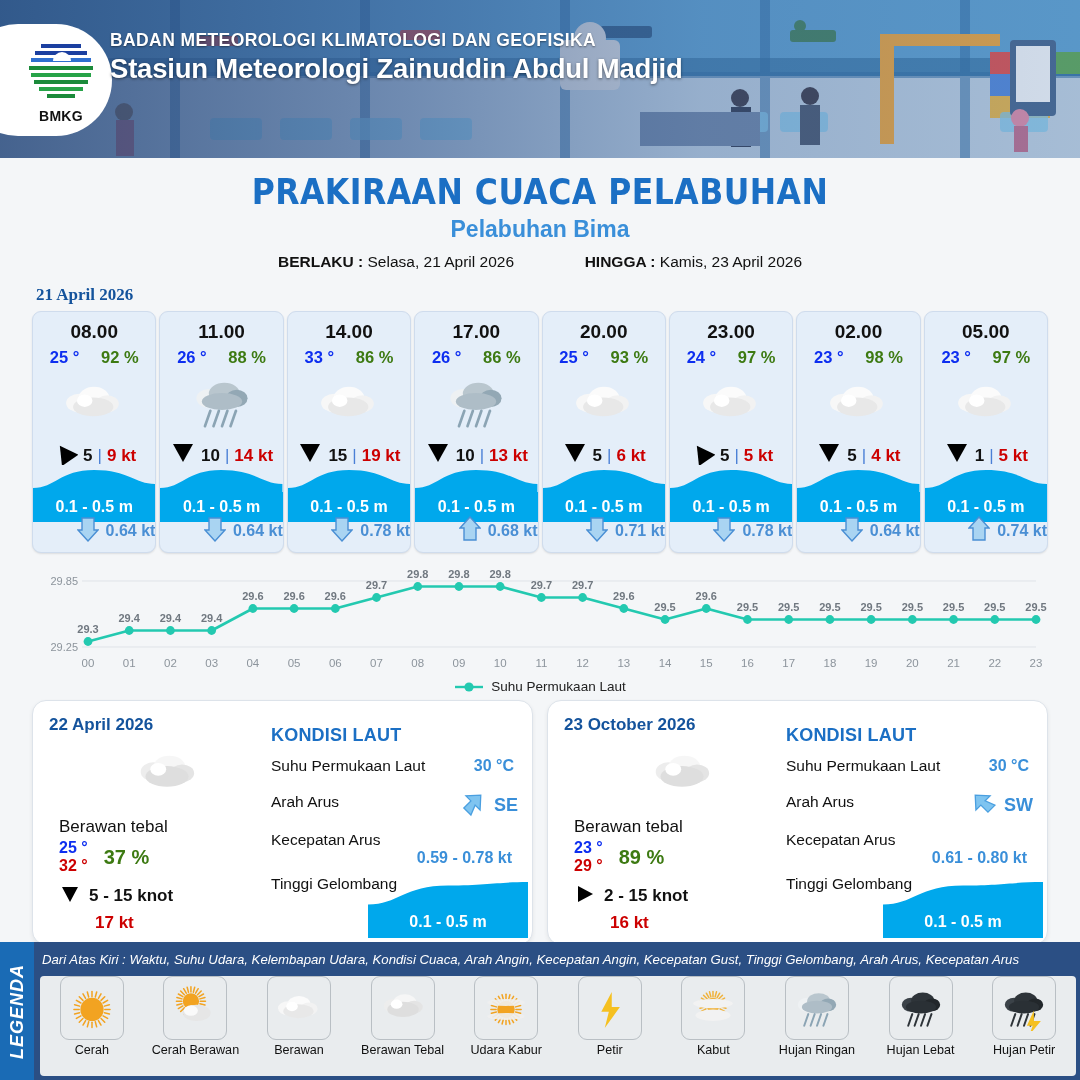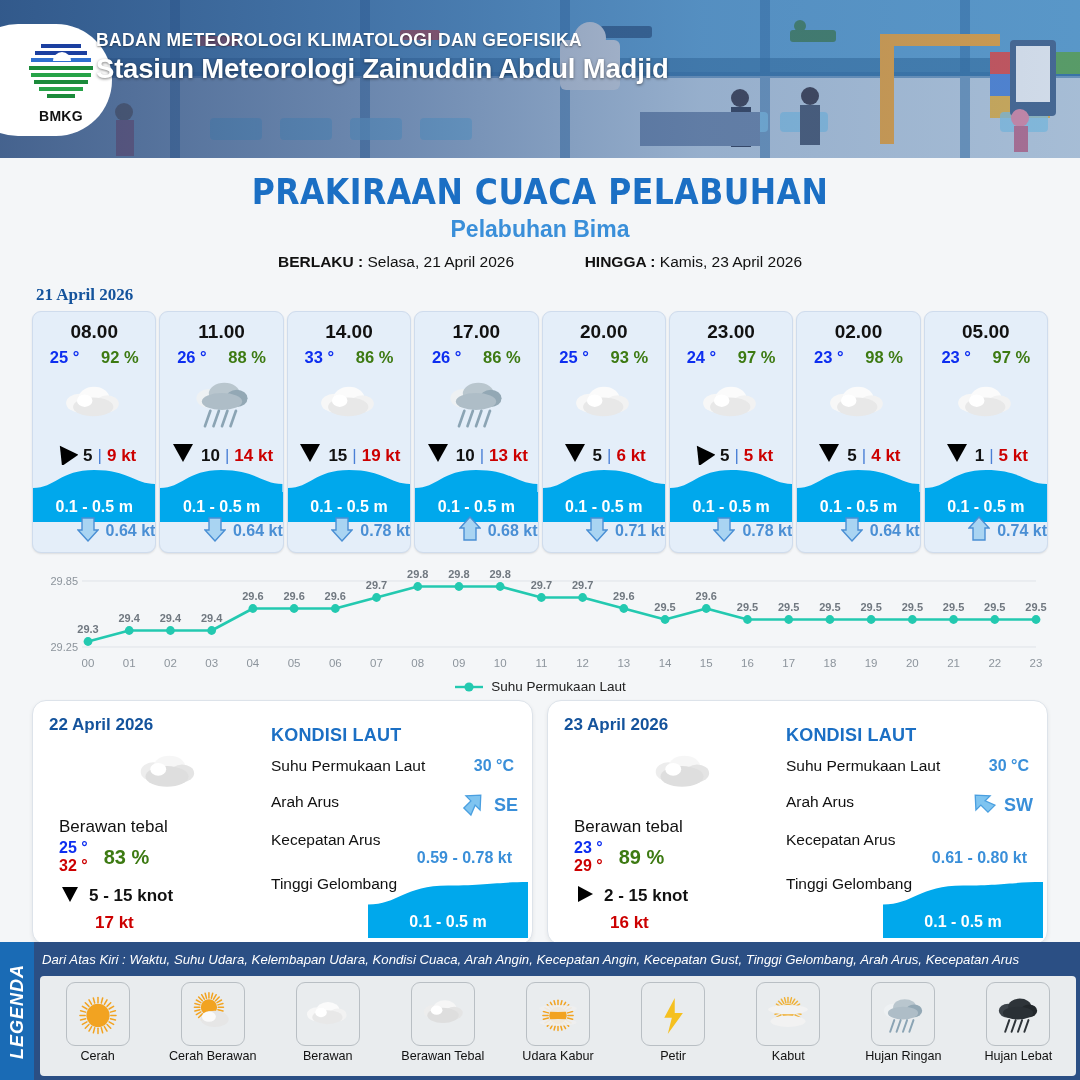--- a/index.html
+++ b/index.html
@@ -34,21 +34,21 @@
   .logo-inner { width:74px; height:88px; position:relative; }
   .logo-circle {
     position:absolute; left:3px; top:0; width:68px; height:68px;
     border-radius:50%; overflow:hidden; background:#fff;
   }
   .logo-bar { position:absolute; left:0; right:0; height:4px; }
   .logo-txt {
     position:absolute; bottom:0; left:0; right:0; text-align:center;
     font-size:14px; font-weight:bold; color:#111; letter-spacing:.3px;
   }
-  .hdr-text { position:absolute; left:96px; top:30px; z-index:4; }
+  .hdr-text { position:absolute; left:110px; top:30px; z-index:4; }
   .hdr-line1 {
     color:#fff; font-size:17.5px; font-weight:bold; letter-spacing:.4px;
     text-shadow:0 1px 2px rgba(0,0,0,.45);
   }
   .hdr-line2 {
     color:#fff; font-size:27.5px; font-weight:bold; margin-top:2px;
     letter-spacing:-.2px; text-shadow:0 1px 3px rgba(0,0,0,.5);
   }
   .hdr-line3 {
     color:#f2f5f9; font-size:13.5px; margin-top:8px;
@@ -163,21 +163,21 @@
     transform: rotate(-90deg); white-space:nowrap;
     color:#fff; font-size:18px; font-weight:bold; font-style:italic; letter-spacing:1px;
   }
   .legend-note {
     position:absolute; left:42px; top:10px; right:6px;
     color:#fff; font-size:13.2px; font-style:italic;
   }
   .legend-items {
     position:absolute; left:40px; right:4px; top:34px; height:100px;
     background:#e9ecee; border-radius:4px;
-    display:flex; align-items:flex-start; justify-content:space-around; padding-top:6px;
+    display:flex; align-items:flex-start; justify-content:space-around; 
   }
   .leg-item { width:92px; text-align:center; }
   .leg-box {
     width:64px; height:64px; margin:0 auto;
     border:1px solid #b9bfc4; border-radius:9px; background:#e9ecee;
     display:flex; align-items:center; justify-content:center;
   }
   .leg-cap { font-size:12.6px; color:#111; margin-top:3px; }
 </style>
 </head>
@@ -746,21 +746,21 @@
             <ellipse cx="45" cy="42" rx="27" ry="13" fill="#dedede"></ellipse>
             <ellipse cx="34" cy="33" rx="10" ry="8" fill="#ffffff"></ellipse>
           </svg>
         </div>
       <div class="p-cond">Berawan tebal</div>
       <div class="p-tbox">
         <div class="p-temps">
           <div class="p-tmin">25 °</div>
           <div class="p-tmax">32 °</div>
         </div>
-        <div class="p-hum">83 %</div>
+        <div class="p-hum">37 %</div>
       </div>
       <div class="p-wind">
         <span class="wdir">
           <svg width="22" height="20" viewBox="0 0 22 20">
               <path d="M3 3 L19 3 L11 18 Z" fill="#000"></path>
             </svg>
         </span>
         <span>5  - 15 knot</span>
       </div>
       <div class="p-gust">17 kt</div>
@@ -794,21 +794,21 @@
       <svg viewBox="0 0 160 30" preserveAspectRatio="none" style="position:absolute;left:0;top:0;width:100%;height:26px;">
         <path d="M0,26 C30,26 36,4 80,4 C120,4 130,0 160,0 L160,30 L0,30 Z" fill="#00a8ec"></path>
       </svg>
       <div class="p-wave-band">
           <span>0.1 - 0.5 m</span>
         </div>
     </div>
   </div>
 
   <div class="panel">
-    <div class="p-date">23 April 2026</div>
+    <div class="p-date">23 October 2026</div>
     <div class="p-left">
       <div class="p-icon" id="d3icon">
           <svg width="74" height="62.16" viewBox="0 0 90 78">
             <ellipse cx="28" cy="36" rx="16" ry="12" fill="#ededed"></ellipse>
             <ellipse cx="48" cy="30" rx="20" ry="14" fill="#f6f6f6"></ellipse>
             <ellipse cx="64" cy="38" rx="15" ry="11" fill="#e4e4e4"></ellipse>
             <ellipse cx="45" cy="42" rx="27" ry="13" fill="#dedede"></ellipse>
             <ellipse cx="34" cy="33" rx="10" ry="8" fill="#ffffff"></ellipse>
           </svg>
         </div>
@@ -1069,14 +1069,32 @@
             <g stroke="#2e3439" stroke-width="3.4" stroke-linecap="round">
       <line x1="30" y1="50" x2="23" y2="70"></line>
               <line x1="41" y1="50" x2="34" y2="70"></line>
       <line x1="52" y1="50" x2="45" y2="70"></line>
               <line x1="63" y1="50" x2="56" y2="70"></line>
             </g>
           </svg>
         </div>
                  <div class="leg-cap">Hujan Lebat</div>
       </div>
+      <div class="leg-item">
+        <div class="leg-box">
+          <svg width="54" height="45.36" viewBox="0 0 90 78">
+            <ellipse cx="28" cy="34" rx="16" ry="12" fill="#3b4248"></ellipse>
+      <ellipse cx="48" cy="27" rx="20" ry="14" fill="#2e3439"></ellipse>
+      <ellipse cx="64" cy="34" rx="14" ry="11" fill="#22272b"></ellipse>
+      <ellipse cx="45" cy="38" rx="26" ry="11" fill="#2a3035"></ellipse>
+            <g stroke="#2e3439" stroke-width="3.4" stroke-linecap="round">
+      <line x1="30" y1="50" x2="23" y2="70"></line>
+              <line x1="41" y1="50" x2="34" y2="70"></line>
+      <line x1="52" y1="50" x2="45" y2="70"></line>
+              <line x1="63" y1="50" x2="56" y2="70"></line>
+            </g>
+            <path d="M62 44 L50 70 L60 70 L54 86 L74 62 L62 62 Z" fill="#f5c020"></path>
+          </svg>
+        </div>
+                 <div class="leg-cap">Hujan Petir</div>
+      </div>
     </div>
 </div>
 
 </body></html>

